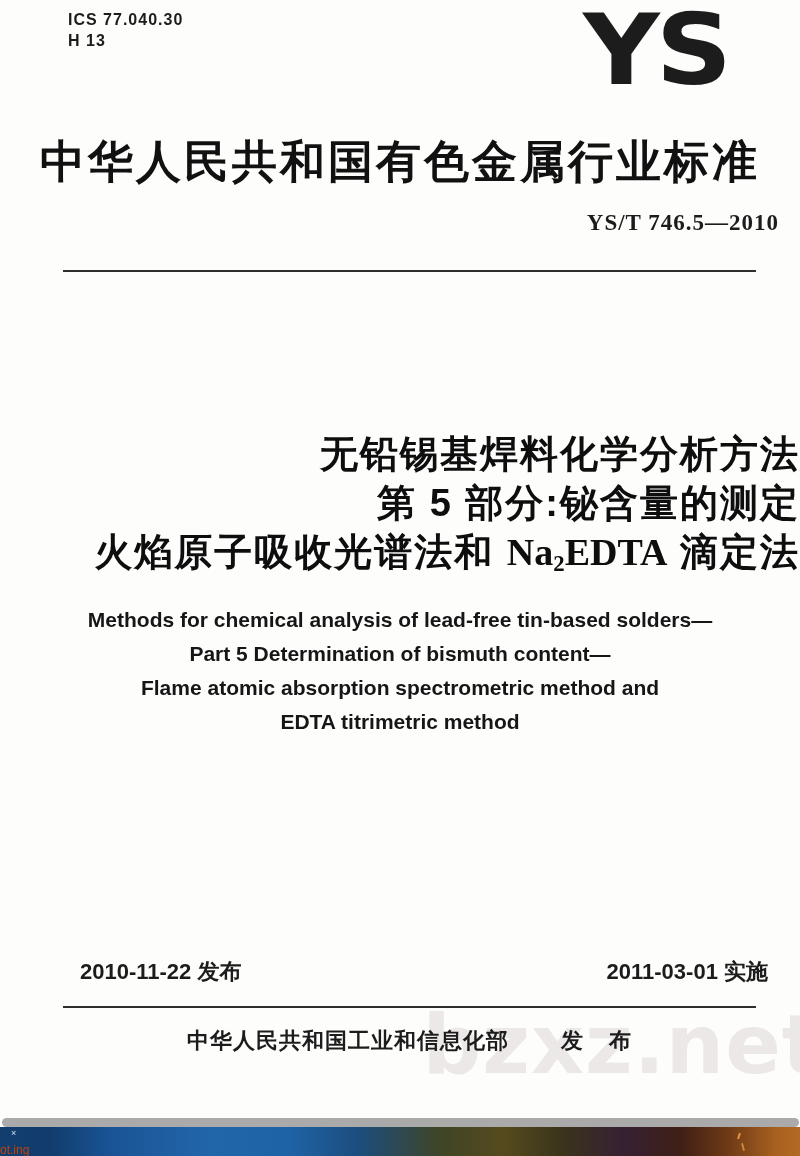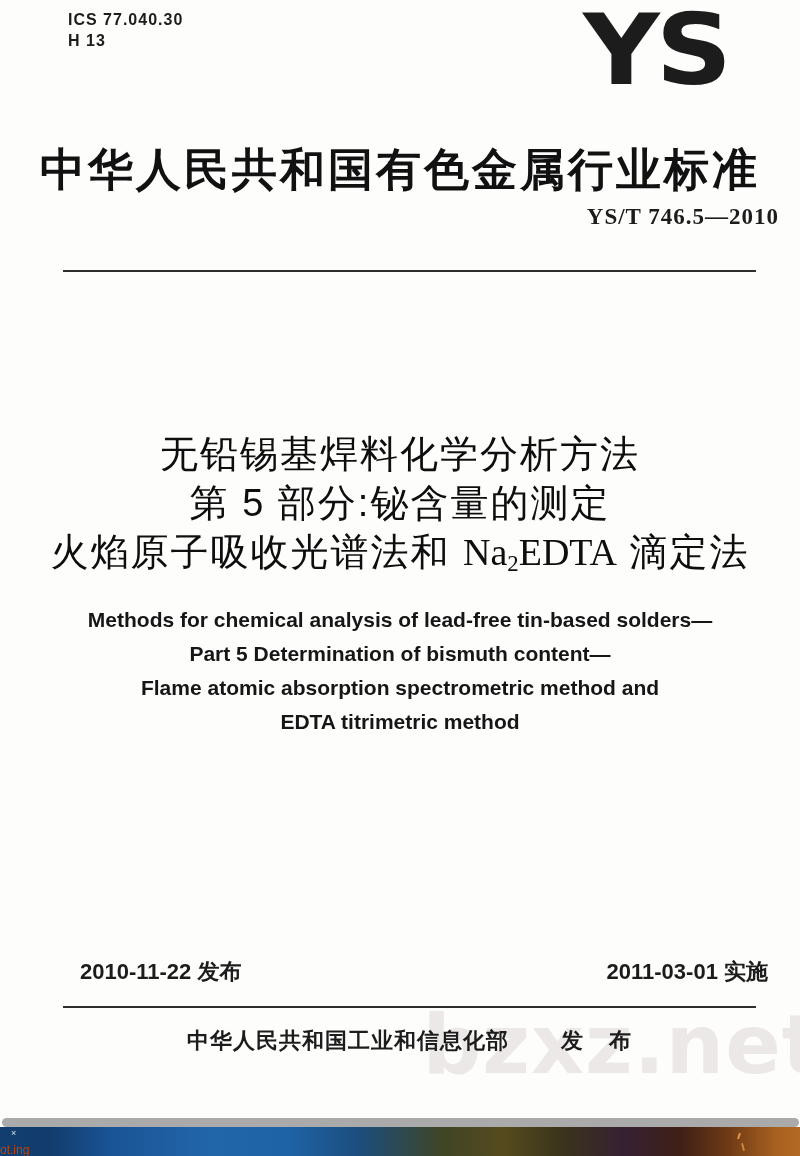--- a/index.html
+++ b/index.html
@@ -11,29 +11,29 @@
   }
   .page{position:absolute;left:0;top:0;width:800px;height:1118px;background:#fdfdfc;padding-left:24px;}
   .page-edge{position:absolute;top:0;right:4px;width:2px;height:1118px;background:#e3e1df;}
 
   .ics{position:absolute;left:68px;top:9px;font-size:16px;font-weight:bold;
        line-height:21px;letter-spacing:1px;white-space:pre;}
   .logo{position:absolute;right:96px;top:2px;font-size:106px;line-height:1;
         font-weight:900;letter-spacing:-4px;font-family:"DejaVu Sans",sans-serif;
         transform:scaleY(0.92);transform-origin:top;}
   .header-title{position:absolute;left:0;top:132px;width:800px;text-align:center;
-        font-size:45px;font-weight:bold;letter-spacing:3px;color:#111;margin-top:8px;}
-  .std-number{position:absolute;right:45px;top:204px;font-size:23px;font-weight:bold;
+        font-size:45px;font-weight:bold;letter-spacing:3px;color:#111;}
+  .std-number{position:absolute;right:45px;top:210px;font-size:23px;font-weight:bold;
         font-family:"Liberation Serif",serif;letter-spacing:1px;}
   .rule{position:absolute;left:63px;width:693px;height:2px;background:#2e2e2e;}
   .rule1{top:270px;}
   .rule2{top:1006px;}
 
-  .cn-title{position:absolute;left:0;top:430px;width:800px;text-align:center;
-        font-size:38px;font-weight:normal;line-height:49px;color:#0e0e0e;letter-spacing:2px;}
+  .cn-title{position:absolute;left:0;top:430px;width:800px;text-align:right;
+        font-size:38px;font-weight:bold;line-height:49px;color:#0e0e0e;letter-spacing:2px;}
   .cn-title .latin{font-family:"Liberation Serif",serif;letter-spacing:0;}
   .cn-title sub{font-size:60%;vertical-align:-6px;}
 
   .en-title{position:absolute;left:0;top:603px;width:800px;text-align:center;
         font-family:Liberation Sans, sans-serif;font-weight:bold;font-size:21px;line-height:34px;color:#161616;}
 
   .dates{position:absolute;left:68px;top:957px;width:688px;display:flex;
         justify-content:space-between;font-size:22px;font-weight:bold;margin-left:12px;}
   .issuer-row{position:absolute;left:0;top:1026px;width:800px;text-align:center;
         font-size:22px;font-weight:bold;letter-spacing:1px;z-index:2;margin-left:14px;}

